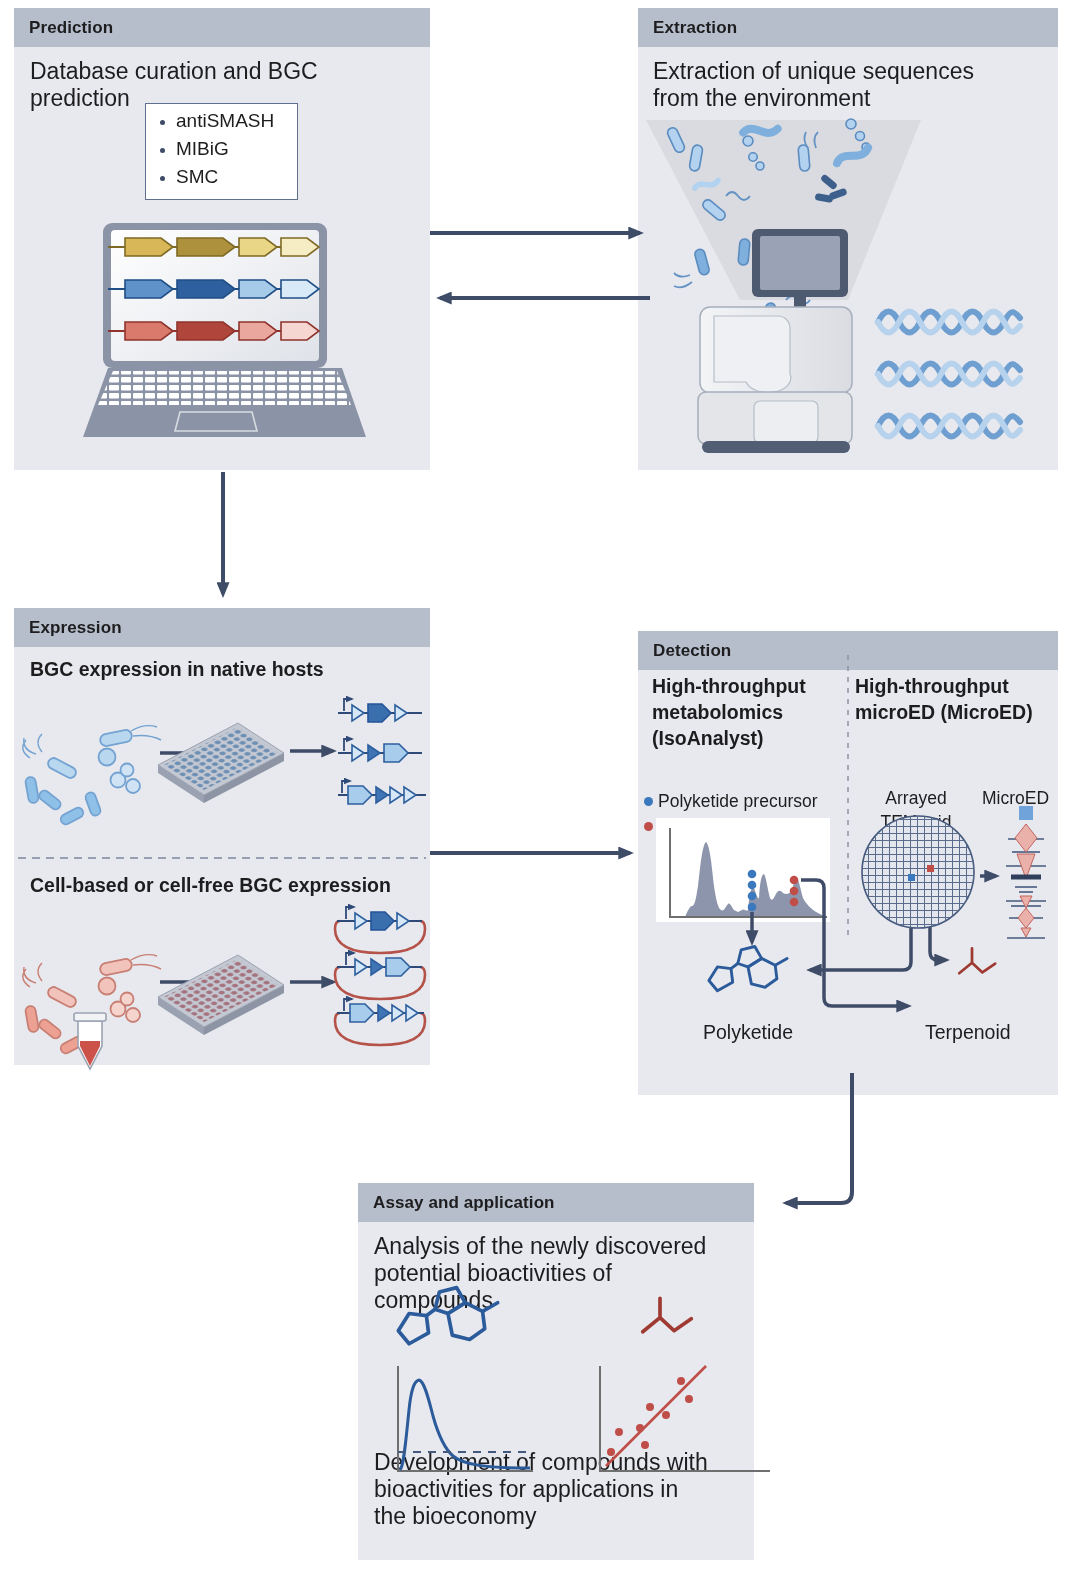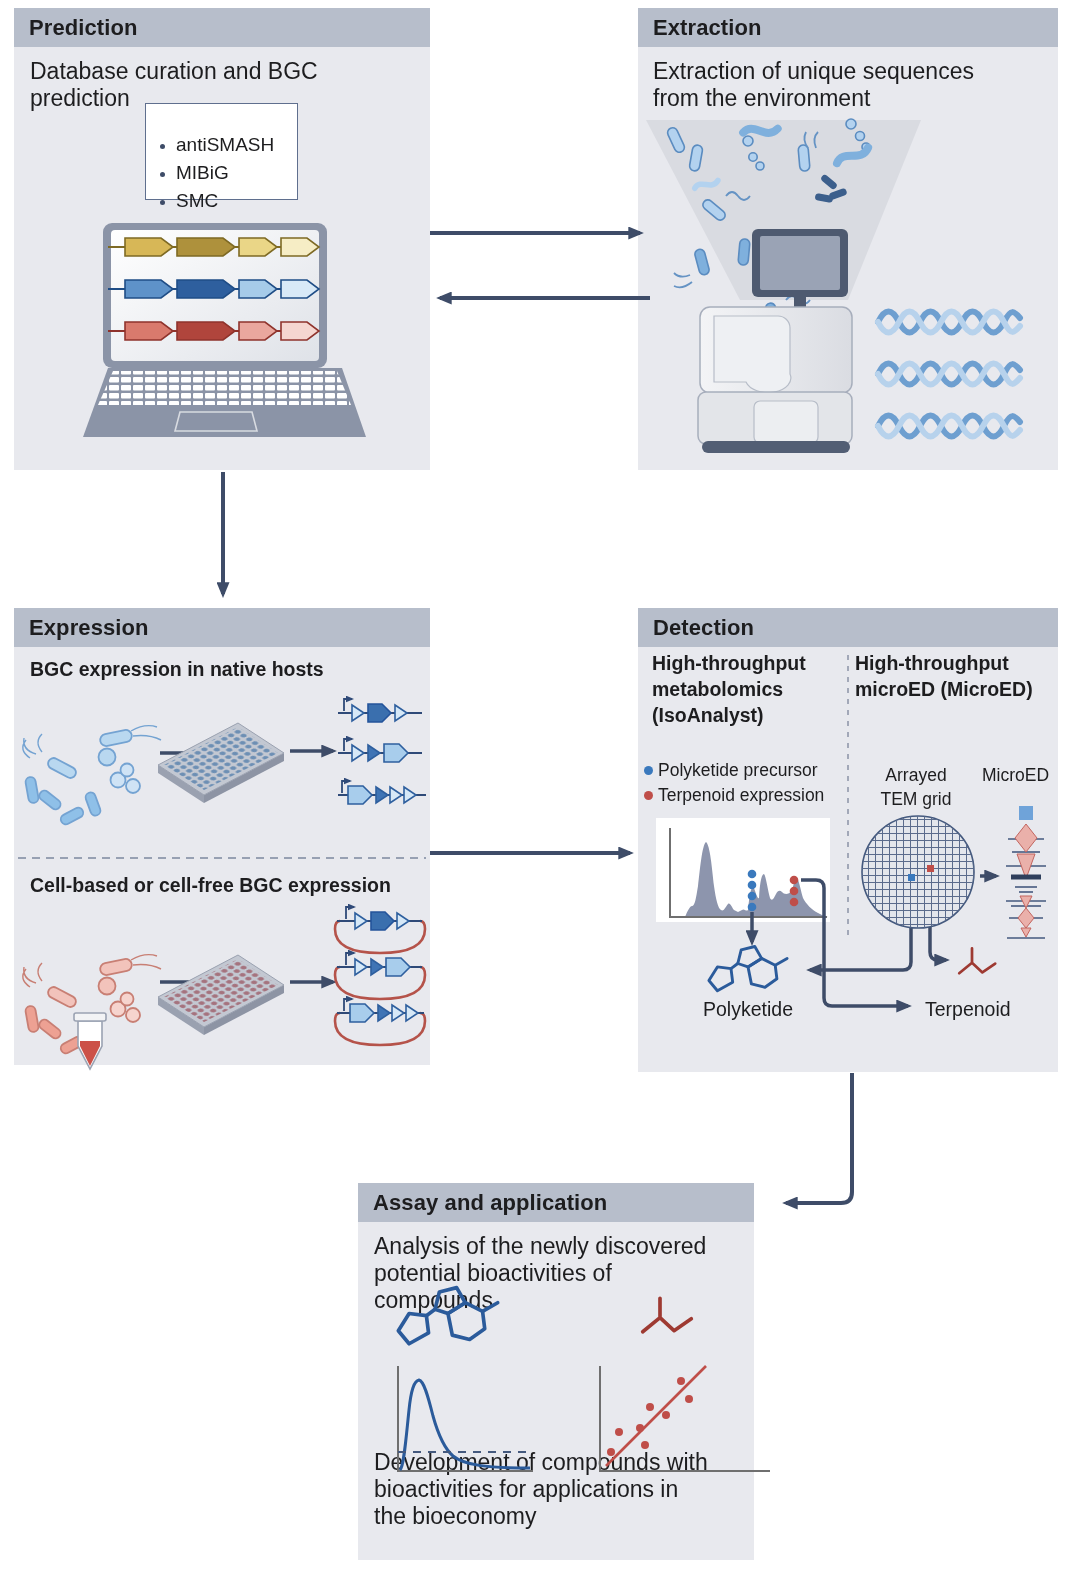--- a/index.html
+++ b/index.html
@@ -6,27 +6,27 @@
     --page-bg:#ffffff; --panel-bg:#e8e9ee; --panel-header-bg:#b7becb;
     --text:#1d1d1f; --arrow-navy:#3e4c68; --blue-accent:#3a79bd; --red-accent:#bf4e49;
     --polyketide-blue:#2b5b9b; --terpenoid-red:#9e3a32;
   }
   html,body{margin:0;padding:0;background:var(--page-bg);}
   .canvas{position:relative;width:1070px;height:1580px;background:var(--page-bg);
           font-family:"Liberation Sans",sans-serif;color:var(--text);overflow:hidden;}
   .panel{position:absolute;background:var(--panel-bg);}
   .panel-header{position:absolute;left:0;top:0;width:100%;height:39px;background:var(--panel-header-bg);
                 display:flex;align-items:center;box-sizing:border-box;padding:0 15px;
-                font-size:22px;font-weight:bold;letter-spacing:.1px;}
+                font-size:17px;font-weight:bold;letter-spacing:.1px;}
   .ptext{position:absolute;font-size:23px;line-height:27px;}
   .subhead{position:absolute;font-size:19.5px;font-weight:bold;line-height:26px;}
   .tools-box{position:absolute;background:#ffffff;border:1.5px solid #5f6f8e;box-sizing:border-box;}
-  .tools-box ul{margin:27px 0 0 0;padding:0 0 0 30px;font-size:19px;line-height:28px;}
+  .tools-box ul{margin:3px 0 0 0;padding:0 0 0 30px;font-size:19px;line-height:28px;}
   .tools-box li::marker{color:#3e4c68;font-size:15px;}
-  .legend{position:absolute;font-size:17.5px;line-height:25px;}
+  .legend{position:absolute;font-size:17.5px;line-height:25px;margin-top:8px;}
   .legend-row{display:flex;align-items:center;gap:5px;}
   .legend-dot{width:9px;height:9px;border-radius:50%;flex:0 0 auto;}
   .legend-dot.blue{background:var(--blue-accent);}
   .legend-dot.red{background:var(--red-accent);}
   .small-label{position:absolute;font-size:17.5px;line-height:24px;}
   .compound-label{position:absolute;font-size:19.5px;}
   .art{position:absolute;left:0;top:0;pointer-events:none;}
 </style>
 </head>
 <body>
@@ -55,21 +55,21 @@
   </section>
 
   <section class="panel" style="left:14px;top:608px;width:416px;height:457px;">
     <header class="panel-header">
       <span>Expression</span>
     </header>
     <div class="subhead" style="left:16px;top:264px;width:400px;">Cell-based or cell-free BGC expression</div>
     <div class="subhead" style="left:16px;top:48px;width:390px;">BGC expression in native hosts</div>
   </section>
 
-  <section class="panel" style="left:638px;top:608px;width:420px;height:464px;">
+  <section class="panel" style="left:638px;top:631px;width:420px;height:464px;">
     <header class="panel-header">
       <span>Detection</span>
     </header>
     <div class="subhead" style="left:14px;top:42px;width:185px;">High-throughput metabolomics (IsoAnalyst)</div>
     <div class="subhead" style="left:217px;top:42px;width:200px;">High-throughput microED (MicroED)</div>
     <div class="legend" style="left:6px;top:150px;">
       <div class="legend-row">
         <span class="legend-dot blue"></span>
         <span>Polyketide precursor</span>
       </div>

